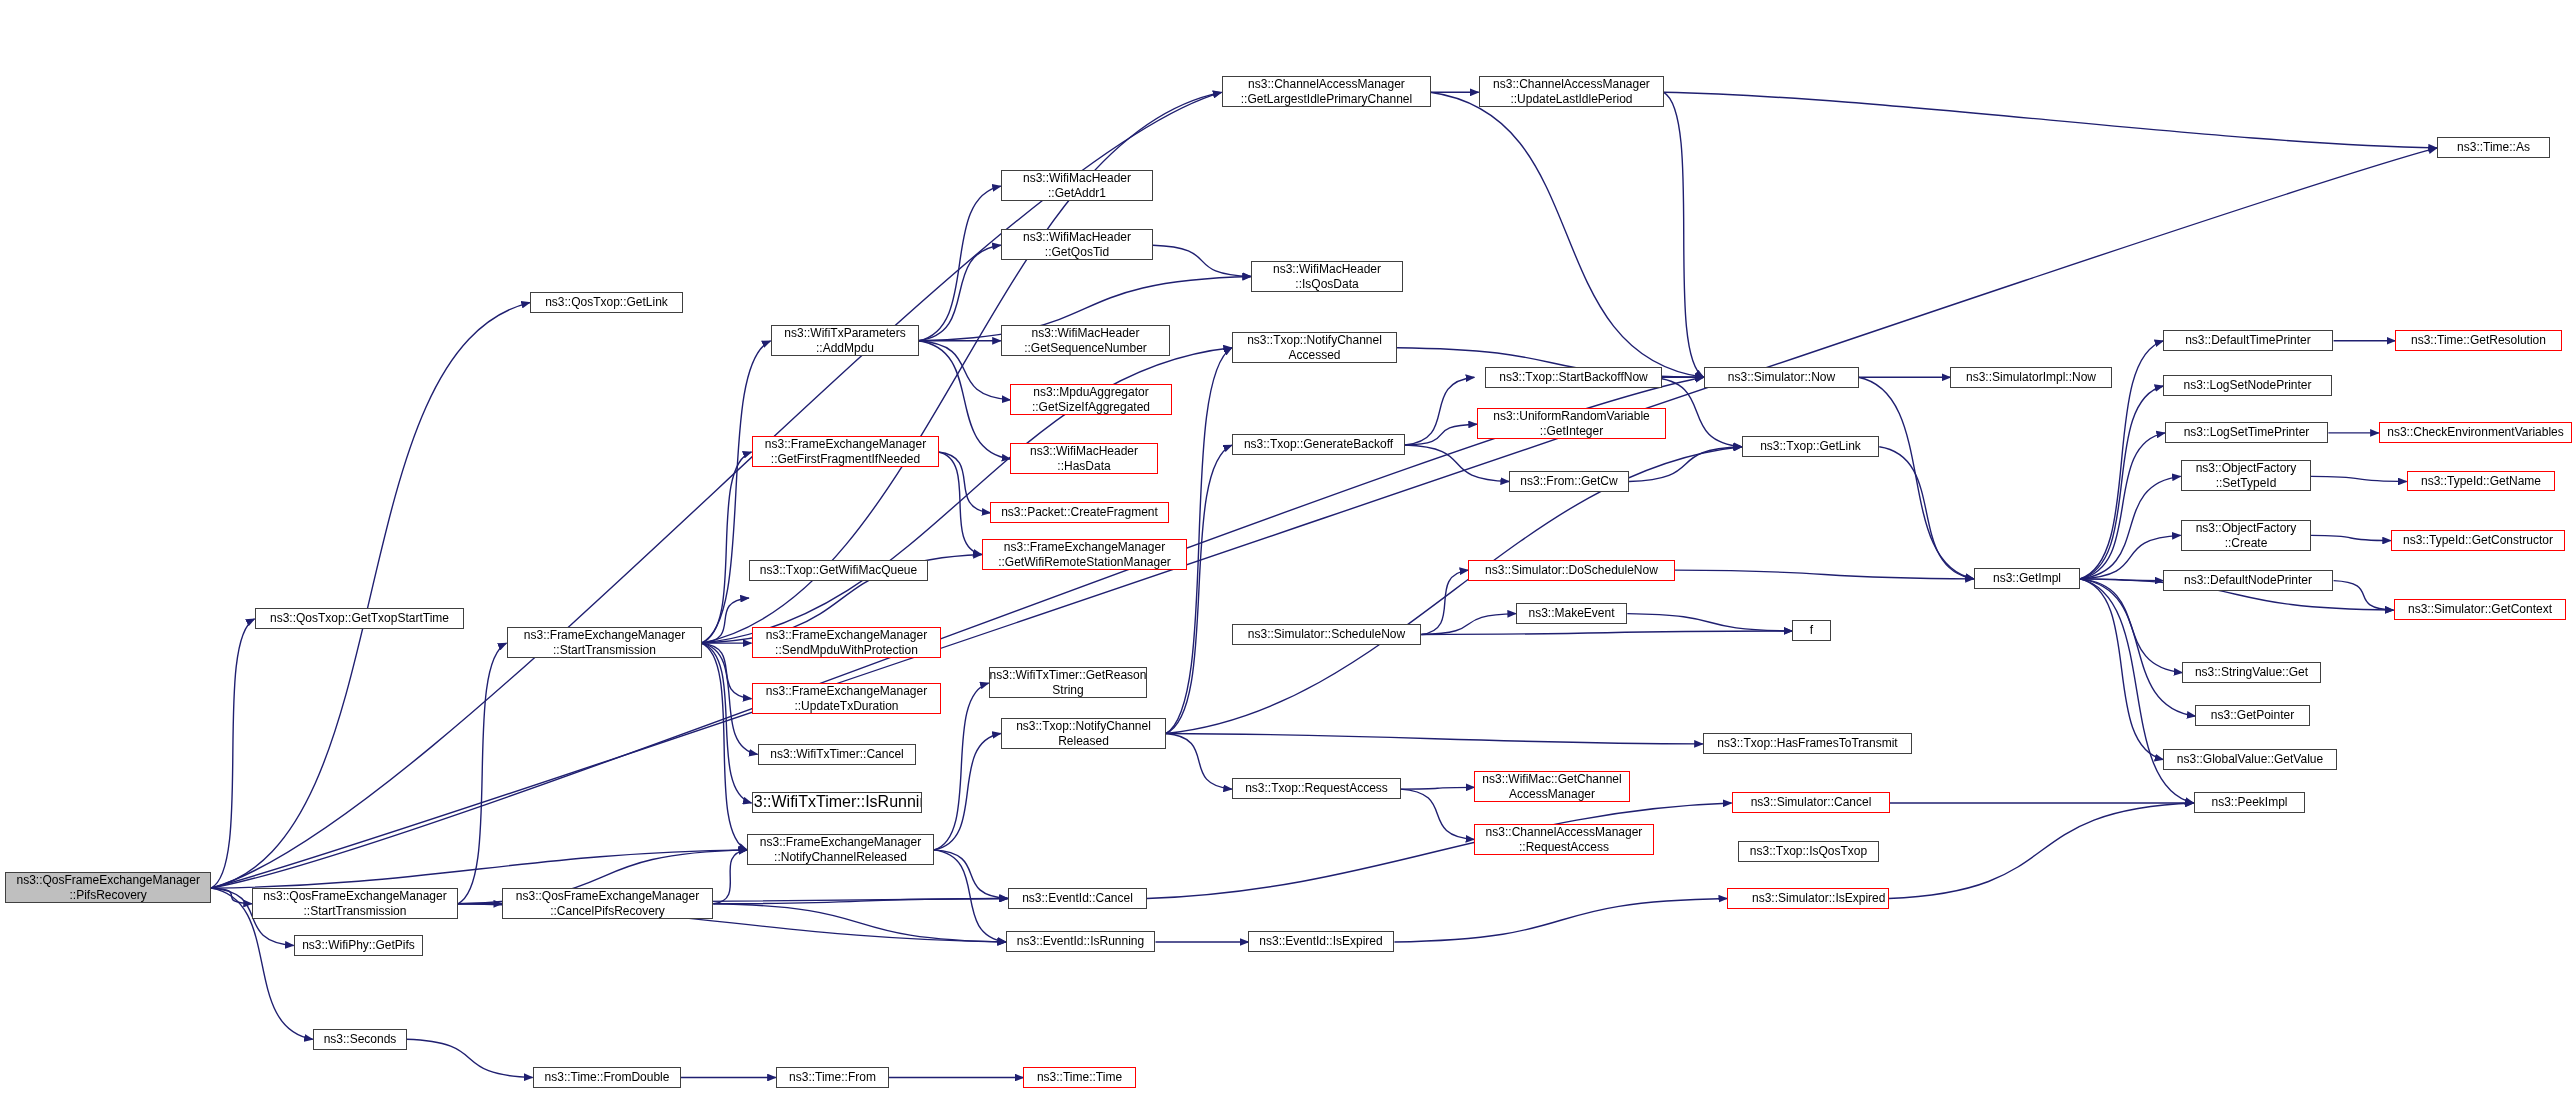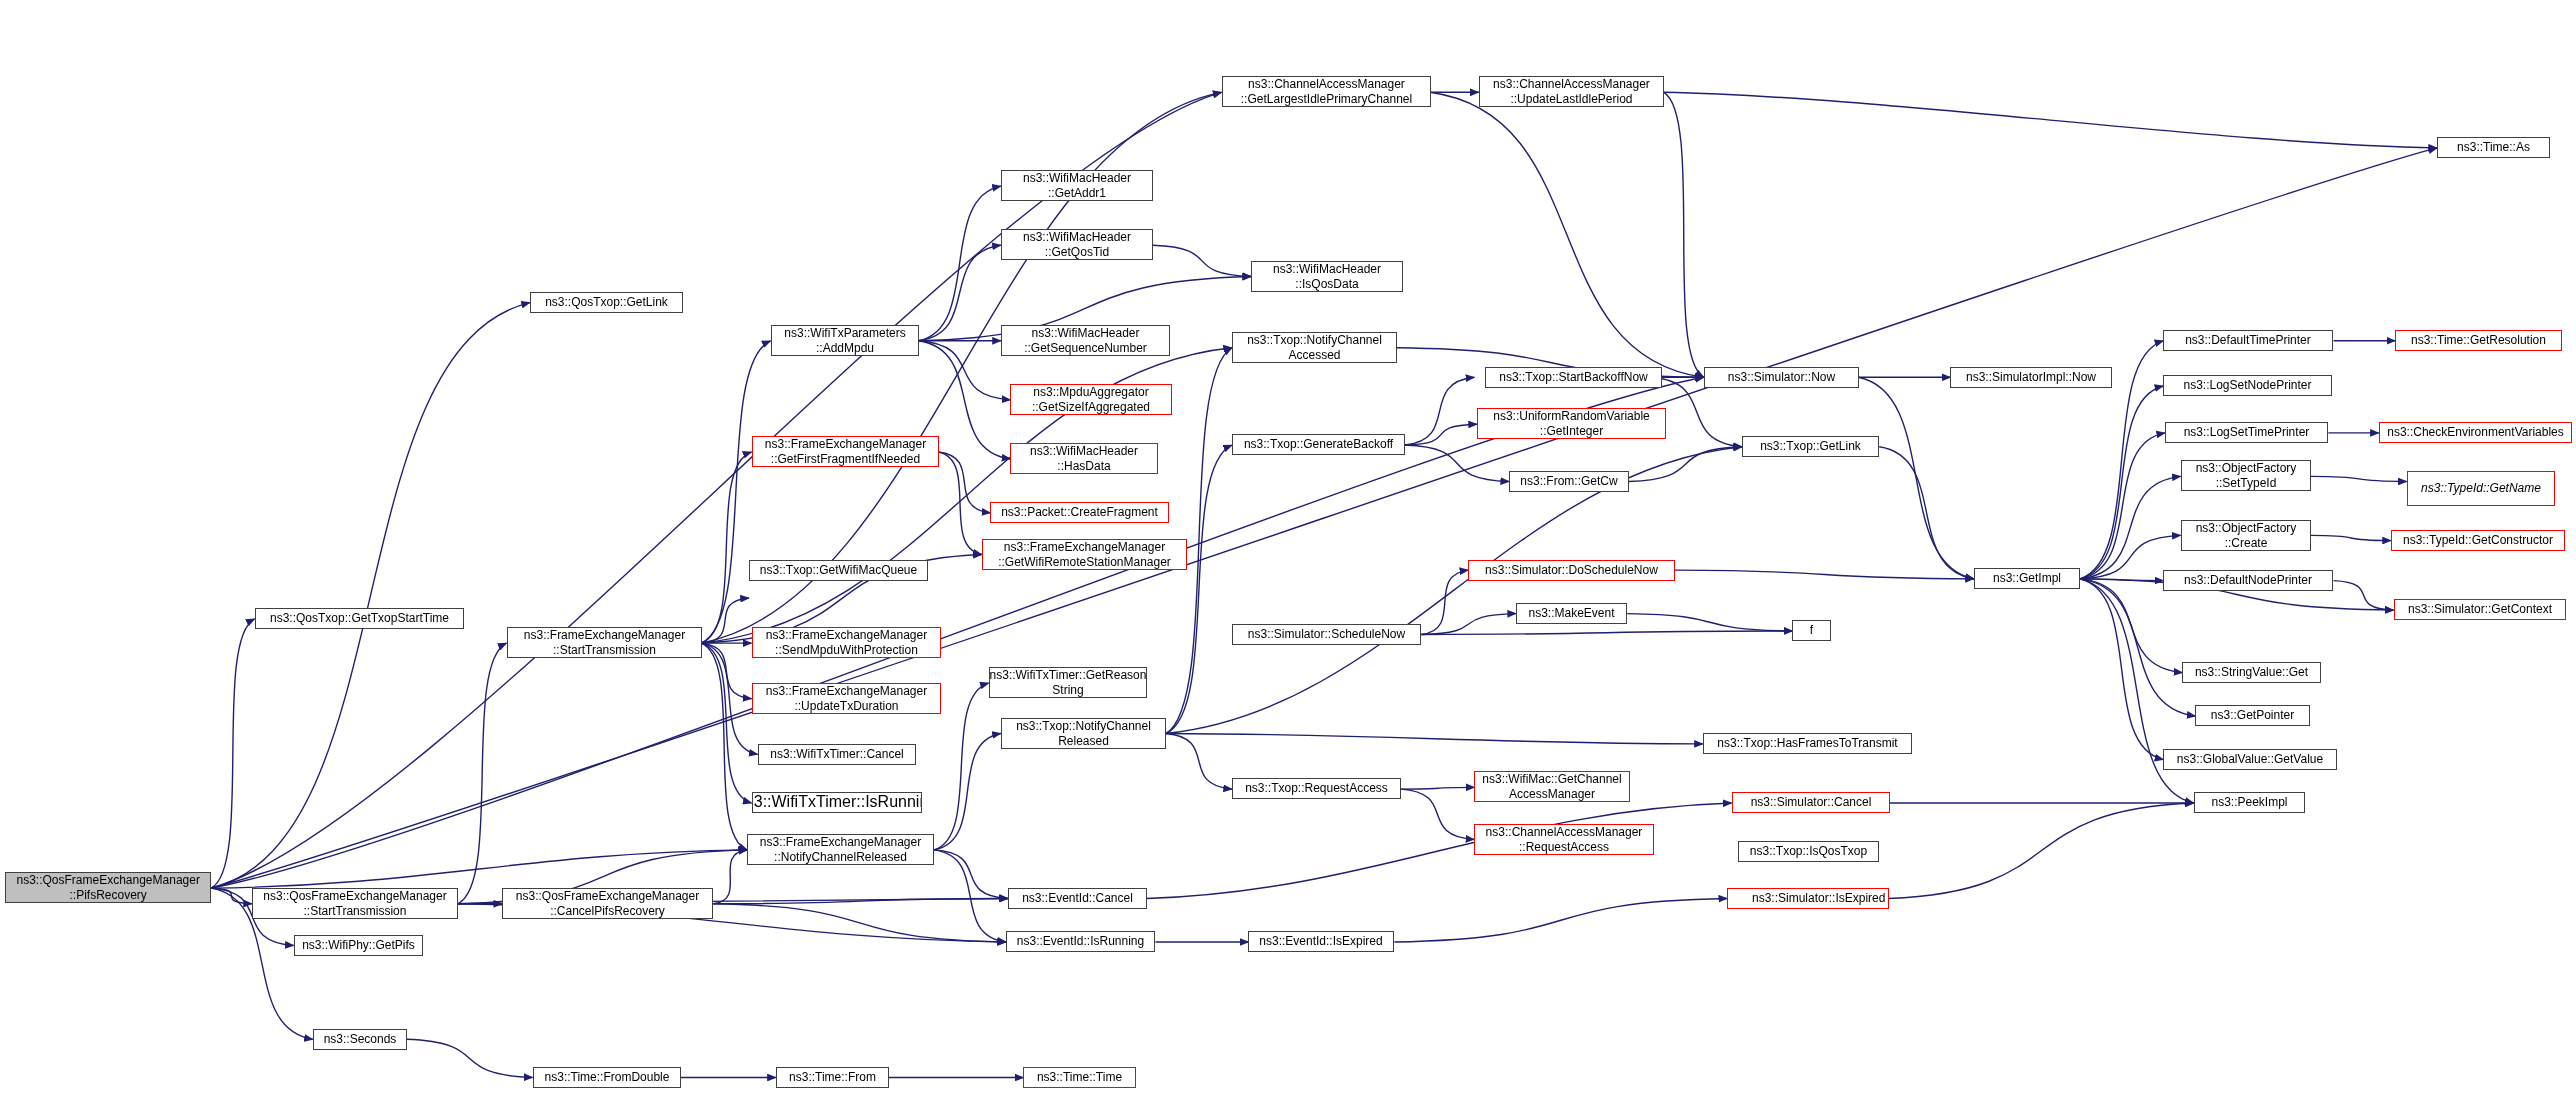--- a/index.html
+++ b/index.html
@@ -205,19 +205,19 @@
 ::SetTypeId</span></div>
       <div class="node" style="left: 2181px; top: 520px; width: 130px; height: 31px; font-size: 12px;"><span class="lbl">ns3::ObjectFactory
 ::Create</span></div>
       <div class="node" style="left: 2163px; top: 570px; width: 170px; height: 21px; font-size: 12px;"><span class="lbl">ns3::DefaultNodePrinter</span></div>
       <div class="node" style="left: 2182px; top: 662px; width: 139px; height: 21px; font-size: 12px;"><span class="lbl">ns3::StringValue::Get</span></div>
       <div class="node" style="left: 2195px; top: 705px; width: 115px; height: 21px; font-size: 12px;"><span class="lbl">ns3::GetPointer</span></div>
       <div class="node" style="left: 2163px; top: 749px; width: 174px; height: 21px; font-size: 12px;"><span class="lbl">ns3::GlobalValue::GetValue</span></div>
       <div class="node" style="left: 2194px; top: 792px; width: 111px; height: 21px; font-size: 12px;"><span class="lbl">ns3::PeekImpl</span></div>
       <div class="node red" style="left: 2395px; top: 330px; width: 167px; height: 21px; font-size: 12px;"><span class="lbl">ns3::Time::GetResolution</span></div>
       <div class="node red" style="left: 2379px; top: 422px; width: 193px; height: 21px; font-size: 12px;"><span class="lbl">ns3::CheckEnvironmentVariables</span></div>
-      <div class="node red" style="left: 2407px; top: 471px; width: 148px; height: 35px; font-size: 12px; font-style: italic;"><span class="lbl">ns3::TypeId::GetName</span></div>
+      <div class="node red" style="left: 2407px; top: 471px; width: 148px; height: 20px; font-size: 12px;"><span class="lbl">ns3::TypeId::GetName</span></div>
       <div class="node red" style="left: 2391px; top: 530px; width: 174px; height: 21px; font-size: 12px;"><span class="lbl">ns3::TypeId::GetConstructor</span></div>
       <div class="node red" style="left: 2394px; top: 599px; width: 172px; height: 21px; font-size: 12px;"><span class="lbl">ns3::Simulator::GetContext</span></div>
       <div class="node" style="left: 2437px; top: 137px; width: 113px; height: 21px; font-size: 12px;"><span class="lbl">ns3::Time::As</span></div>
     </div>
 </div>
 
 
 </body></html>

